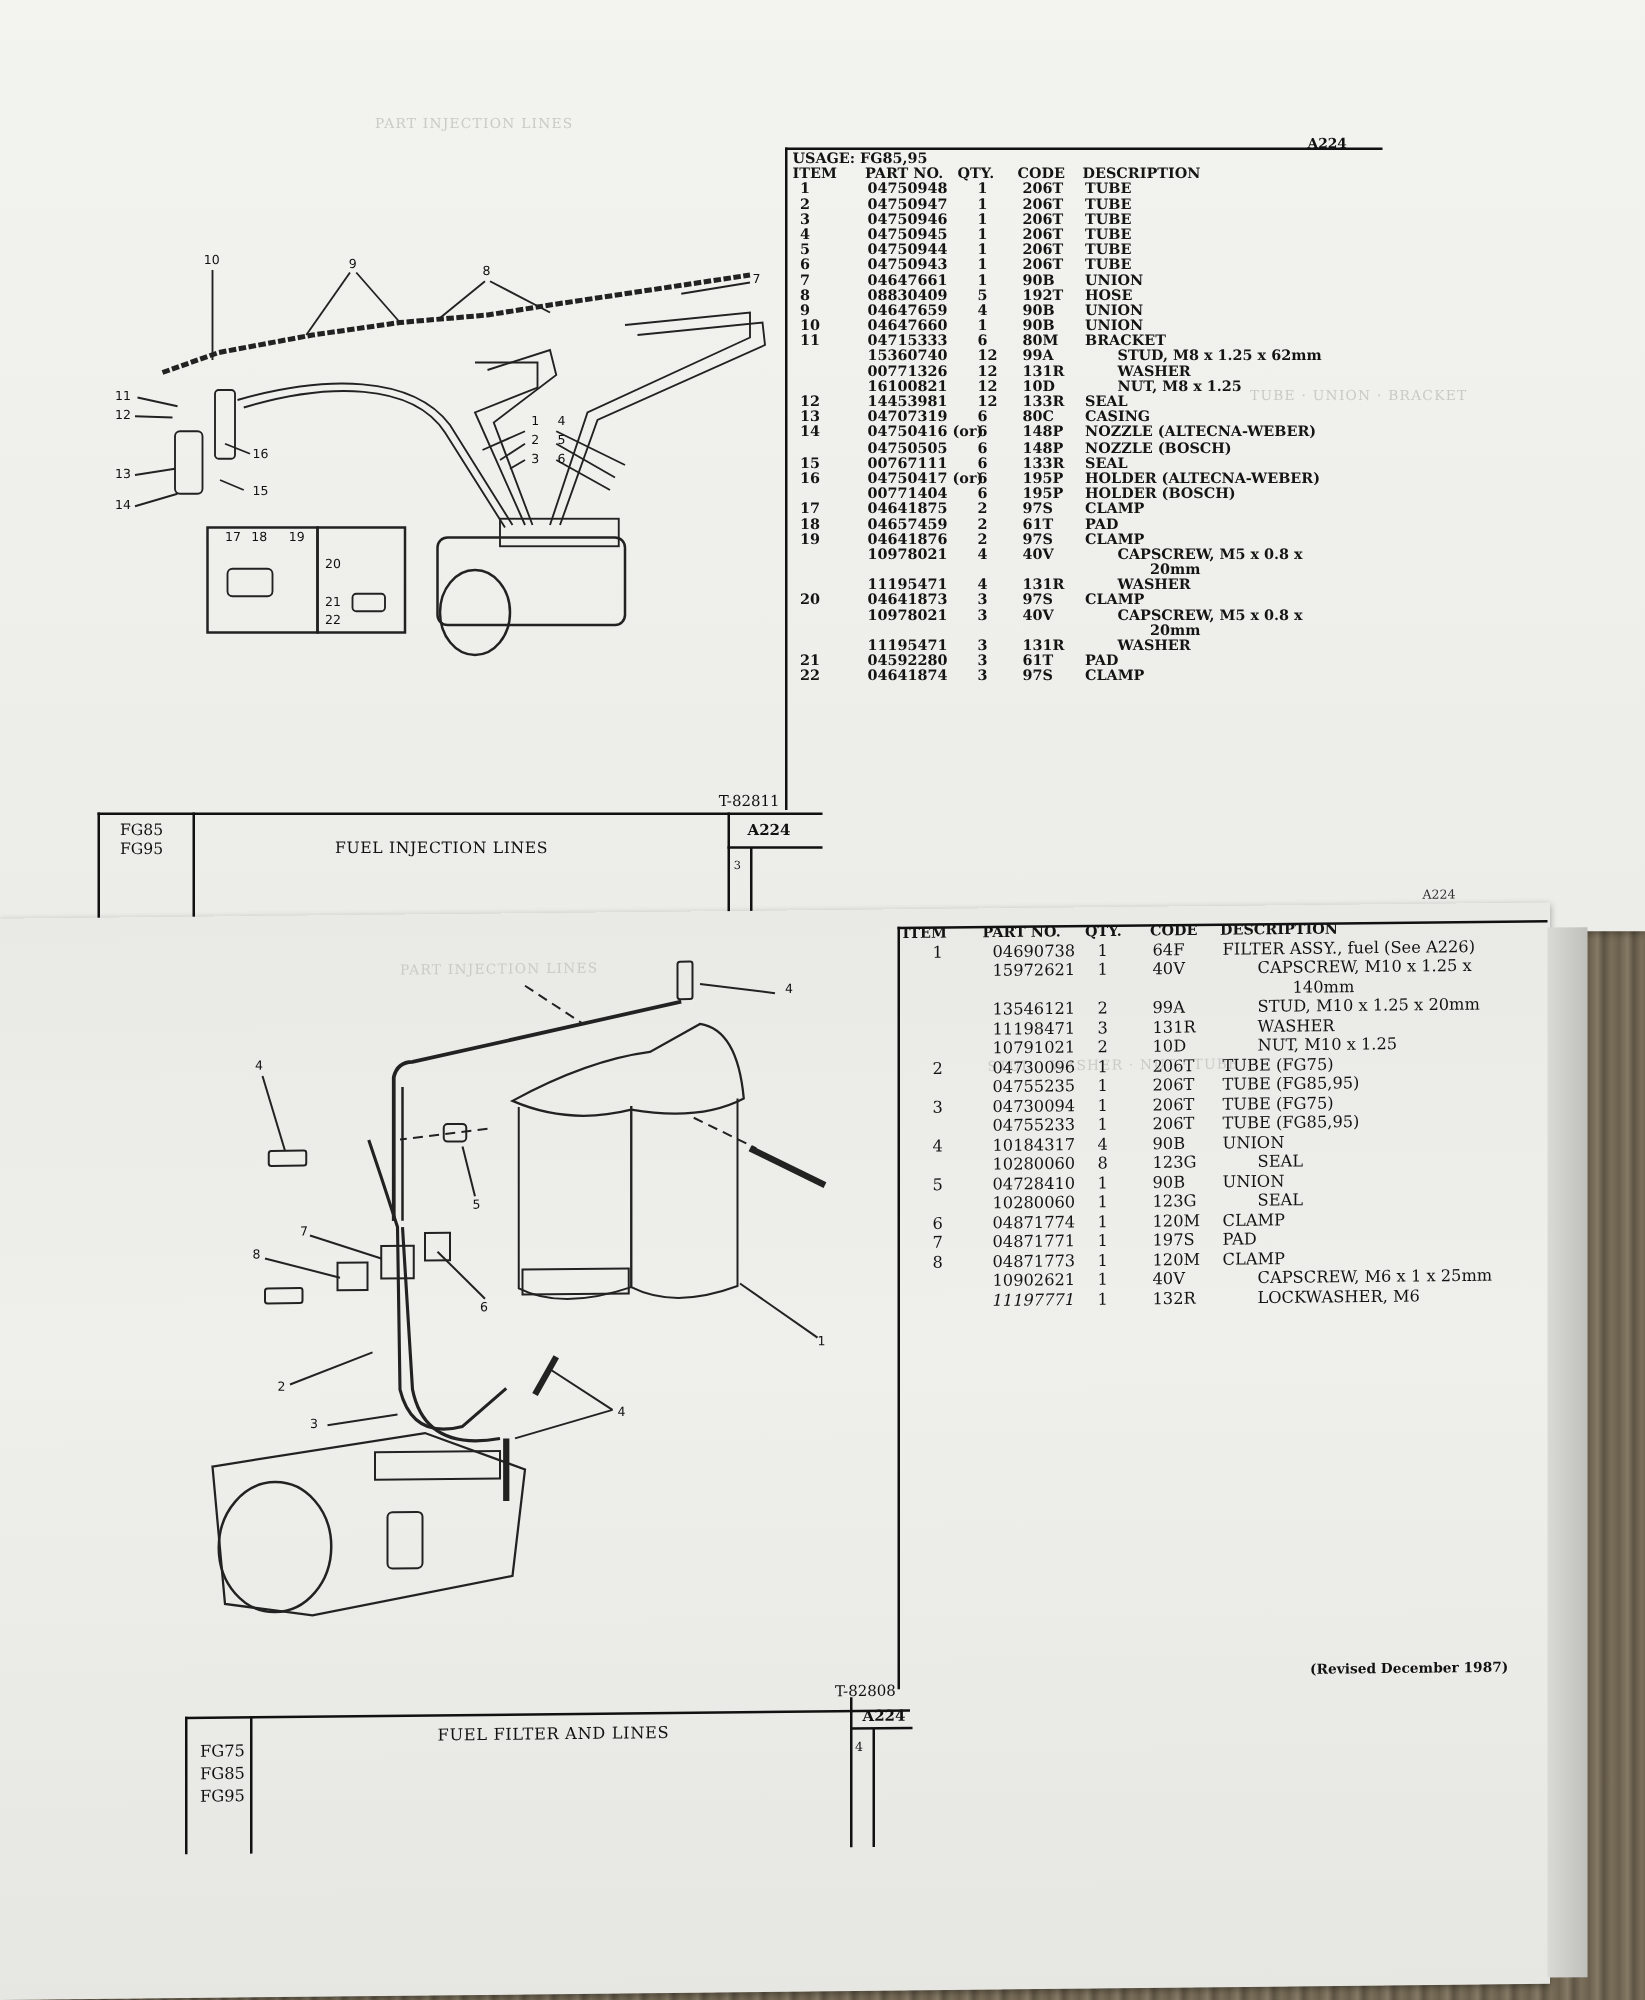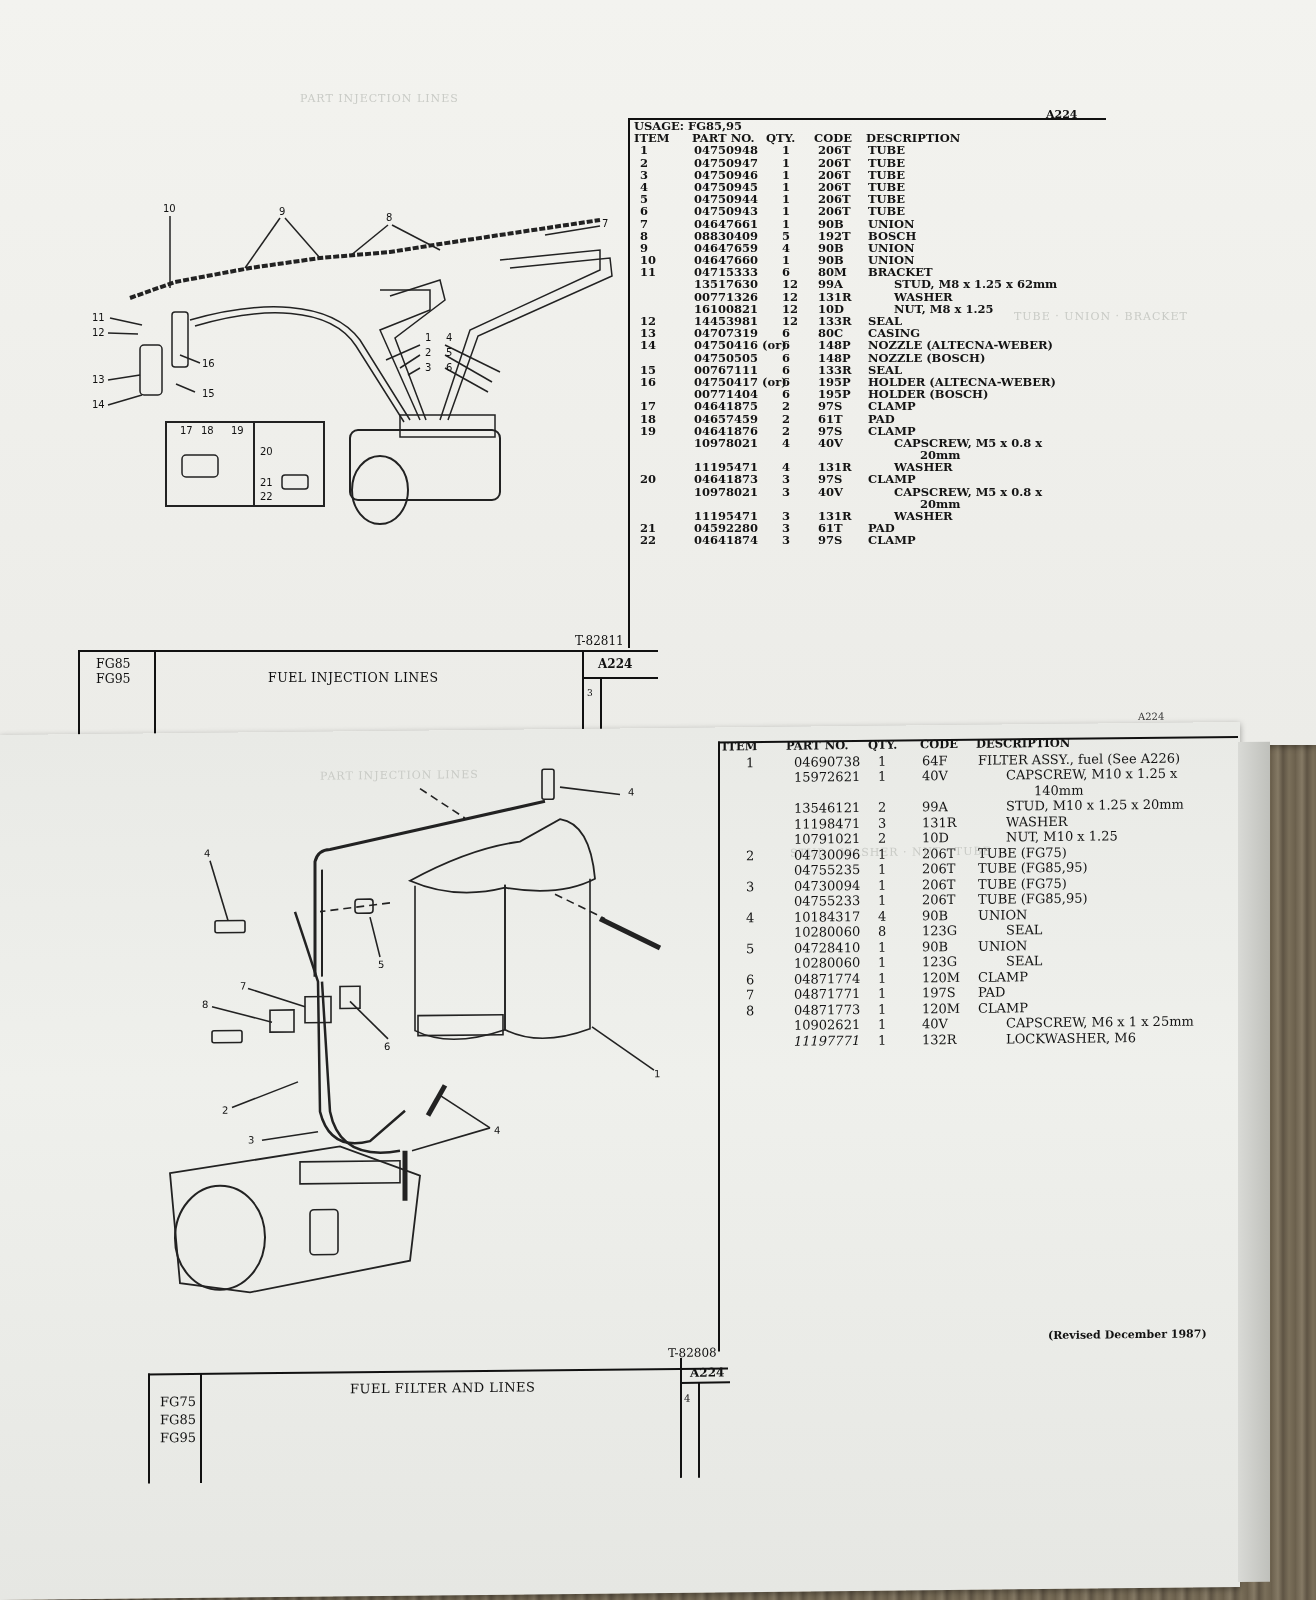--- a/index.html
+++ b/index.html
@@ -25,21 +25,21 @@
   .label { position:absolute; font-size:12.5px; color:#111; }
   .callout { position:absolute; font-family:"DejaVu Sans", sans-serif; font-size:10px; color:#111; }
   svg { position:absolute; overflow:visible; }
 </style>
 </head>
 <body>
 
 <div id="page-top" class="page">
 
   <div class="ghost" style="left:300px;top:92px;">PART INJECTION LINES</div>
-  <div class="ghost" style="left:1000px;top:310px;margin-left:14px;">TUBE · UNION · BRACKET</div>
+  <div class="ghost" style="left:1000px;top:310px;">TUBE · UNION · BRACKET</div>
 
   <div class="frame-line" style="left:628px;top:118px;width:2px;height:530px;"></div>
   <div class="frame-line" style="left:628px;top:118px;width:478px;height:2px;"></div>
 
   <div class="label hdr" style="left:1046px;top:108px;font-size:11px;">A224</div>
 
   <div class="tbl" id="tbl-top" style="left:634px;top:120px;width:470px;">
     <div class="row">
         <span style="left:0">USAGE: FG85,95</span>
       </div>
@@ -98,21 +98,21 @@
           <span style="left: 60px;">04647661</span>
           <span style="left: 148px;">1</span>
           <span style="left: 184px;">90B</span>
           <span style="left: 234px;">UNION</span>
         </div>
         <div class="row">
           <span style="left: 6px;">8</span>
           <span style="left: 60px; text-align: right;">08830409</span>
           <span style="left: 148px;">5</span>
           <span style="left: 184px;">192T</span>
-          <span style="left: 234px;">BOSCH</span>
+          <span style="left: 234px;">HOSE</span>
         </div>
         <div class="row">
           <span style="left: 6px;">9</span>
           <span style="left: 60px;">04647659</span>
           <span style="left: 148px;">4</span>
           <span style="left: 184px;">90B</span>
           <span style="left: 234px;">UNION</span>
         </div>
         <div class="row">
           <span style="left: 6px;">10</span>
@@ -123,21 +123,21 @@
         </div>
         <div class="row">
           <span style="left: 6px;">11</span>
           <span style="left: 60px;">04715333</span>
           <span style="left: 148px;">6</span>
           <span style="left: 184px;">80M</span>
           <span style="left: 234px;">BRACKET</span>
         </div>
         <div class="row">
           <span style="left: 6px;"></span>
-          <span style="left: 60px;">13517630</span>
+          <span style="left: 60px;">15360740</span>
           <span style="left: 148px;">12</span>
           <span style="left: 184px;">99A</span>
           <span style="left: 260px;">STUD, M8 x 1.25 x 62mm</span>
         </div>
         <div class="row">
           <span style="left: 6px;"></span>
           <span style="left: 60px;">00771326</span>
           <span style="left: 148px;">12</span>
           <span style="left: 184px;">131R</span>
           <span style="left: 260px;">WASHER</span>

